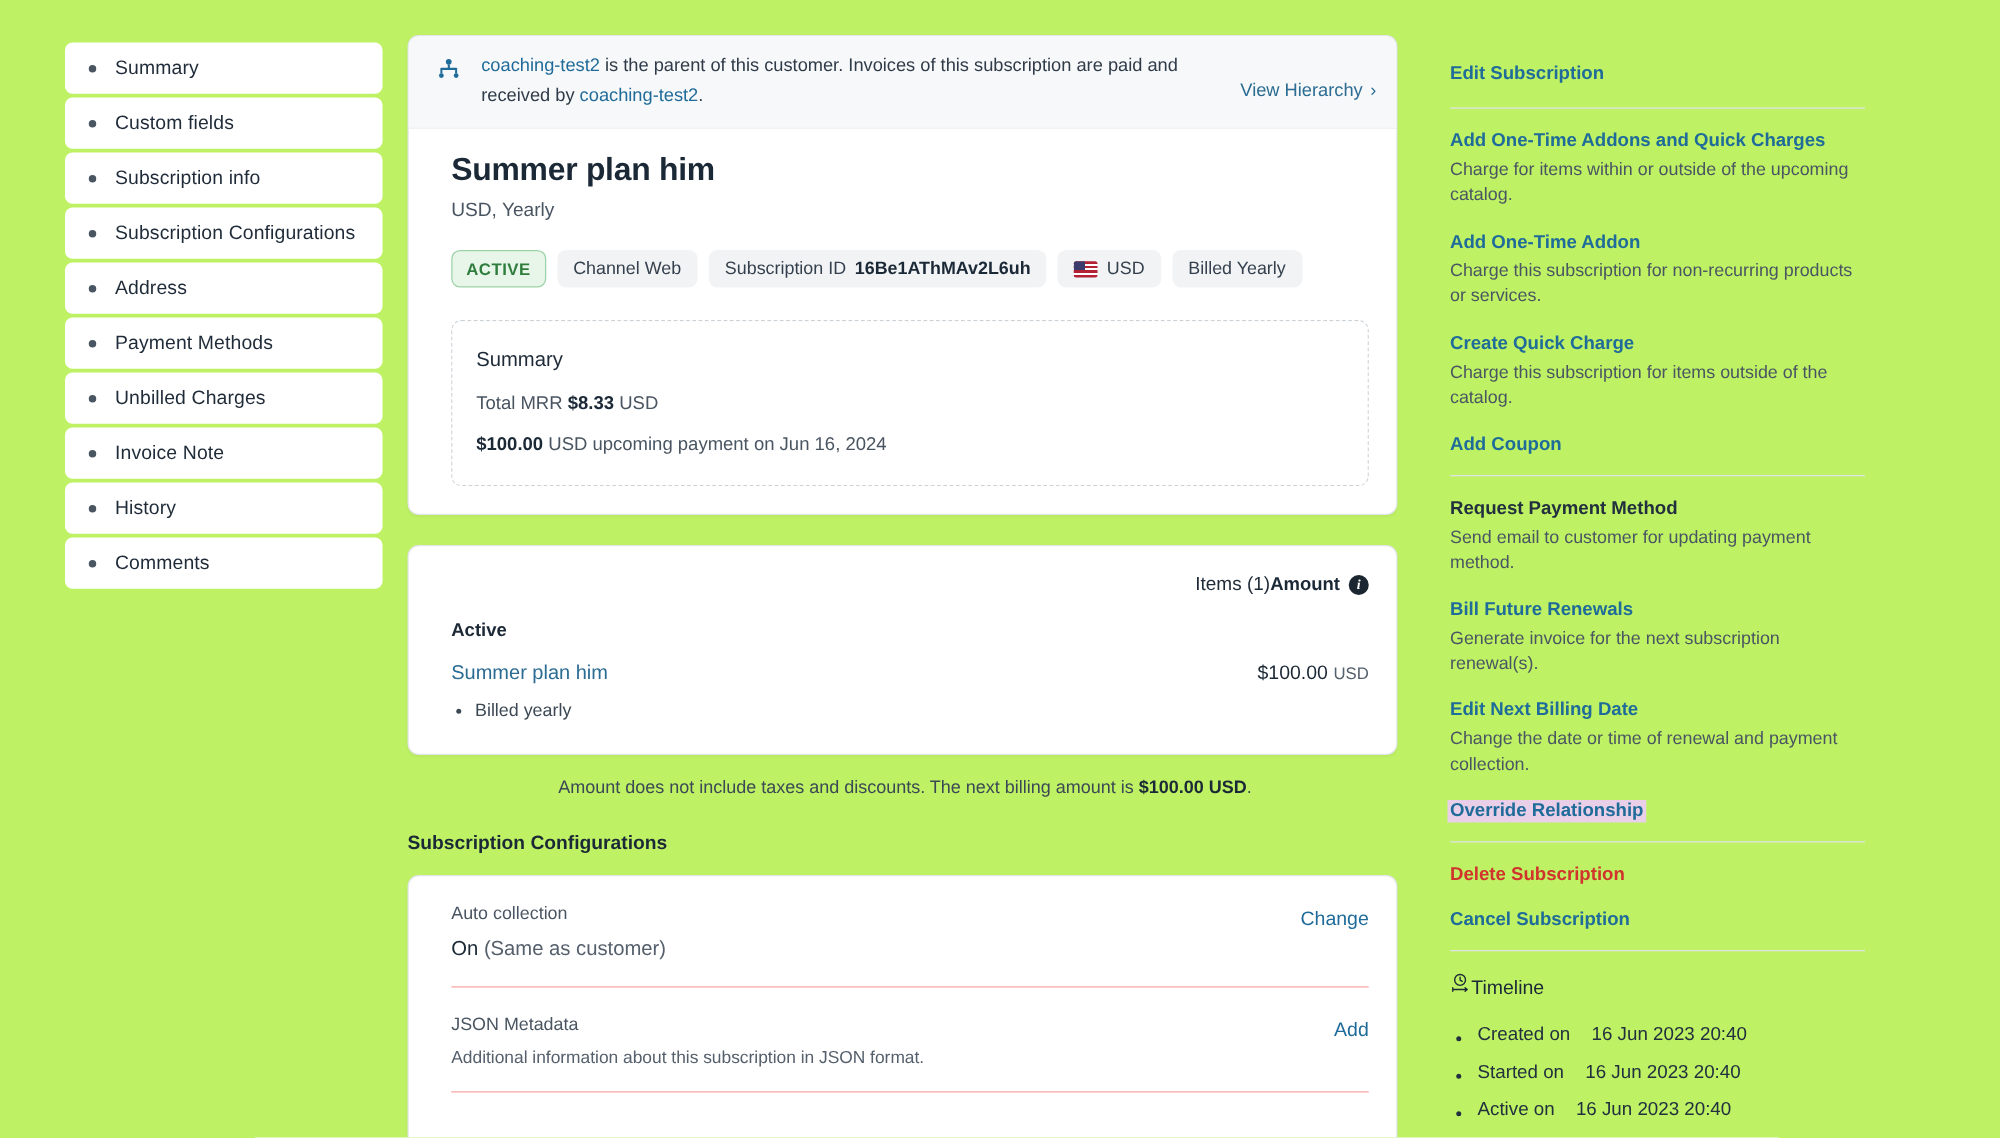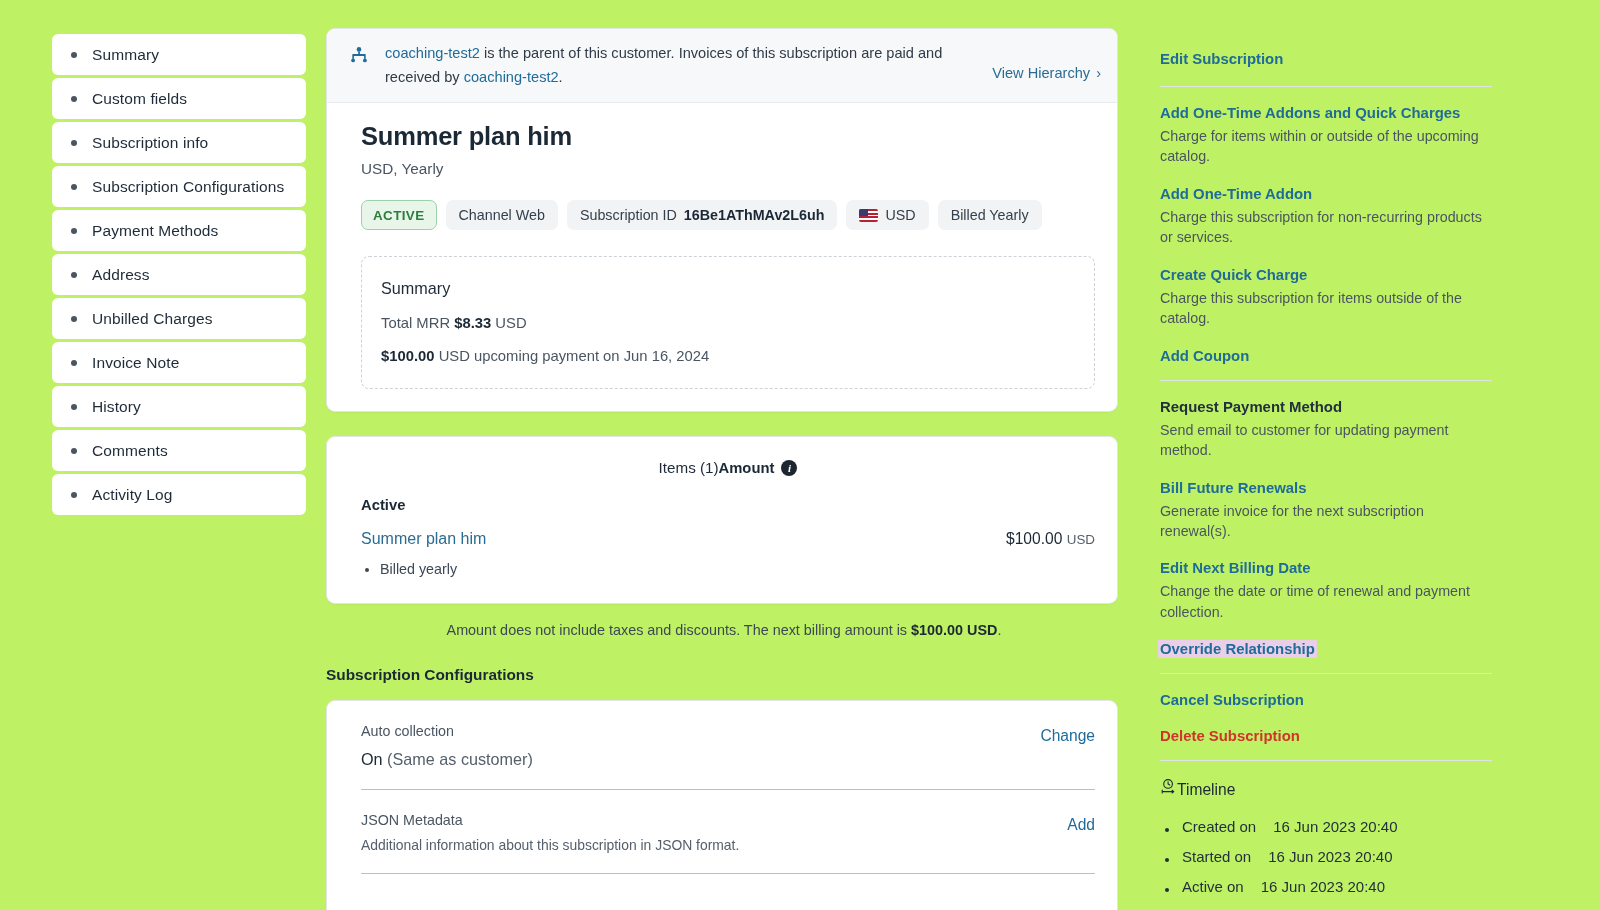--- a/index.html
+++ b/index.html
@@ -150,21 +150,21 @@
     border-radius: 8px;
     padding: 22px 0 24px 19px;
   }
   .summary-h { font-size: 16.2px; color: #1e2a37; }
   .summary-l { margin-top: 17px; font-size: 14.8px; color: #4a5562; }
   .summary-l b { color: #1b2836; font-weight: 700; }
 
   
   .items-card { margin-top: 24px; padding: 22px 22px 26px 34px; }
   .items-head {
-    display: flex; justify-content: center; align-items: center;
+    display: flex; justify-content: flex-end; align-items: center;
   }
   .items-title { font-size: 15.2px; color: #1e2a37; }
   .amount-head {
     display: flex; align-items: center; gap: 7px;
     font-size: 14.8px; font-weight: 700; color: #1b2836;
   }
   .info-dot {
     width: 16px; height: 16px; border-radius: 50%;
     background: #1c2630; color: #fff;
     font-size: 11px; font-weight: 700; font-style: italic;
@@ -282,45 +282,41 @@
     <div class="side-item">
       <span class="side-dot"></span>
       <span class="side-label">Subscription info</span>
     </div>
     <div class="side-item">
       <span class="side-dot"></span>
       <span class="side-label">Subscription Configurations</span>
     </div>
     <div class="side-item">
       <span class="side-dot"></span>
+      <span class="side-label">Address</span>
+    </div>
+    <div class="side-item">
+      <span class="side-dot"></span>
       <span class="side-label">Payment Methods</span>
     </div>
     <div class="side-item">
       <span class="side-dot"></span>
-      <span class="side-label">Address</span>
-    </div>
-    <div class="side-item">
-      <span class="side-dot"></span>
       <span class="side-label">Unbilled Charges</span>
     </div>
     <div class="side-item">
       <span class="side-dot"></span>
       <span class="side-label">Invoice Note</span>
     </div>
     <div class="side-item">
       <span class="side-dot"></span>
       <span class="side-label">History</span>
     </div>
     <div class="side-item">
       <span class="side-dot"></span>
       <span class="side-label">Comments</span>
-    </div>
-    <div class="side-item">
-      <span class="side-dot"></span>
-      <span class="side-label">Activity Log</span>
     </div>
   </nav>
 
   <div class="main">
 
     <div class="card">
       <div class="banner">
         <span class="banner-icon">
           <svg width="24" height="24" viewBox="0 0 24 24" fill="none">
             <circle cx="12" cy="4.4" r="2.3" fill="#1f6b99"></circle>
@@ -461,24 +457,24 @@
         <div class="r-desc">Change the date or time of renewal and payment collection.</div>
       </div>
       <div class="r-block">
         <span class="r-link hl">Override Relationship</span>
       </div>
     </div>
     <div class="r-sep"></div>
 
     <div class="r-group">
       <div class="r-block">
+        <span class="r-link danger">Delete Subscription</span>
+      </div>
+      <div class="r-block">
         <span class="r-link">Cancel Subscription</span>
-      </div>
-      <div class="r-block">
-        <span class="r-link danger">Delete Subscription</span>
       </div>
     </div>
     <div class="r-sep"></div>
 
     <div class="r-group">
       <div class="tl-head">
         <span>
           <svg width="17" height="17" viewBox="0 0 20 20" fill="none">
             <circle cx="9.5" cy="7" r="5.1" stroke="#1b2836" stroke-width="1.3"></circle>
             <path d="M9.5 4.4V7.1l2 1.2" stroke="#1b2836" stroke-width="1.3" stroke-linecap="round"></path>

